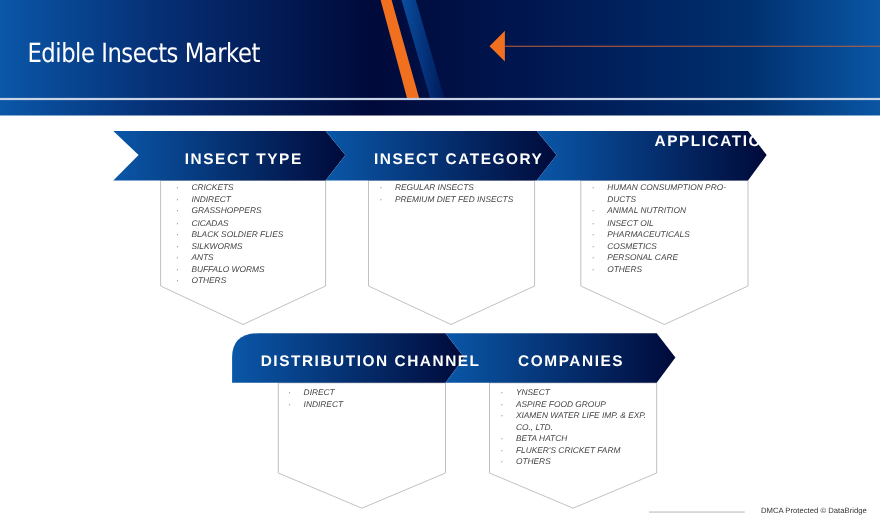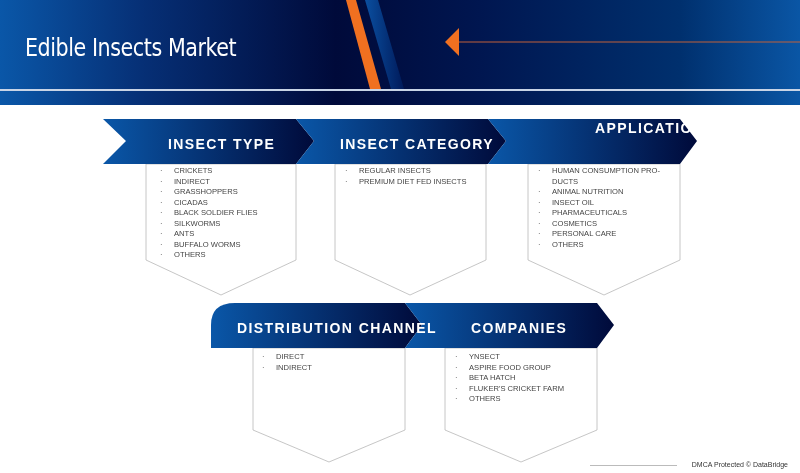--- a/index.html
+++ b/index.html
@@ -4,21 +4,21 @@
 <style>
   * { margin:0; padding:0; box-sizing:border-box; }
   body { width:800px; height:473px; background:#ffffff; position:relative; overflow:hidden; font-family:"Liberation Sans", sans-serif; }
   .header { position:absolute; left:0; top:0; width:800px; height:105px;
     background: linear-gradient(90deg, #0a57a8 0%, #062f75 18%, #000a3a 42%, #001650 60%, #00306e 85%, #0a56a5 100%); overflow:hidden; }
   .header-line { position:absolute; left:0; top:89px; width:800px; height:2px; background:#c8d4e6; }
   .title { position:absolute; left:25px; top:34px; color:#fff; font-size:24px; font-family:"DejaVu Sans", sans-serif; letter-spacing:-0.5px; transform:scaleX(0.86); transform-origin:left; }
   .svg-layer { position:absolute; left:0; top:0; }
   .label { position:absolute; color:#fff; font-weight:bold; font-size:14px; letter-spacing:1.4px; white-space:nowrap; }
   ul.items { position:absolute; list-style:none; font-size:7.6px; color:#444; line-height:10.5px; }
-  ul.items li { position:relative; padding-left:14px; }
+  ul.items li { position:relative; padding-left:14px;font-style:italic; }
   ul.items li::before { content:"·"; position:absolute; left:0; color:#666; }
   .footer { position:absolute; right:12px; top:461px; font-size:7px; color:#333; }
   .footer-line { position:absolute; left:590px; top:465px; width:87px; height:1px; background:#bbb; }
 </style>
 </head>
 <body>
 
 <div class="header">
   <svg class="svg-layer" width="800" height="89">
     <defs>
@@ -88,19 +88,20 @@
   <li>PERSONAL CARE</li>
   <li>OTHERS</li>
 </ul>
 <ul class="items" style="left:262px;top:352px;width:130px">
   <li>DIRECT</li>
   <li>INDIRECT</li>
 </ul>
 <ul class="items" style="left:455px;top:352px;width:135px">
   <li>YNSECT</li>
   <li>ASPIRE FOOD GROUP</li>
+  <li>XIAMEN WATER LIFE IMP. &amp; EXP. CO., LTD.</li>
   <li>BETA HATCH</li>
   <li>FLUKER'S CRICKET FARM</li>
   <li>OTHERS</li>
 </ul>
 
 <div class="footer-line"></div>
 <div class="footer">DMCA Protected © DataBridge</div>
 
 </body></html>

